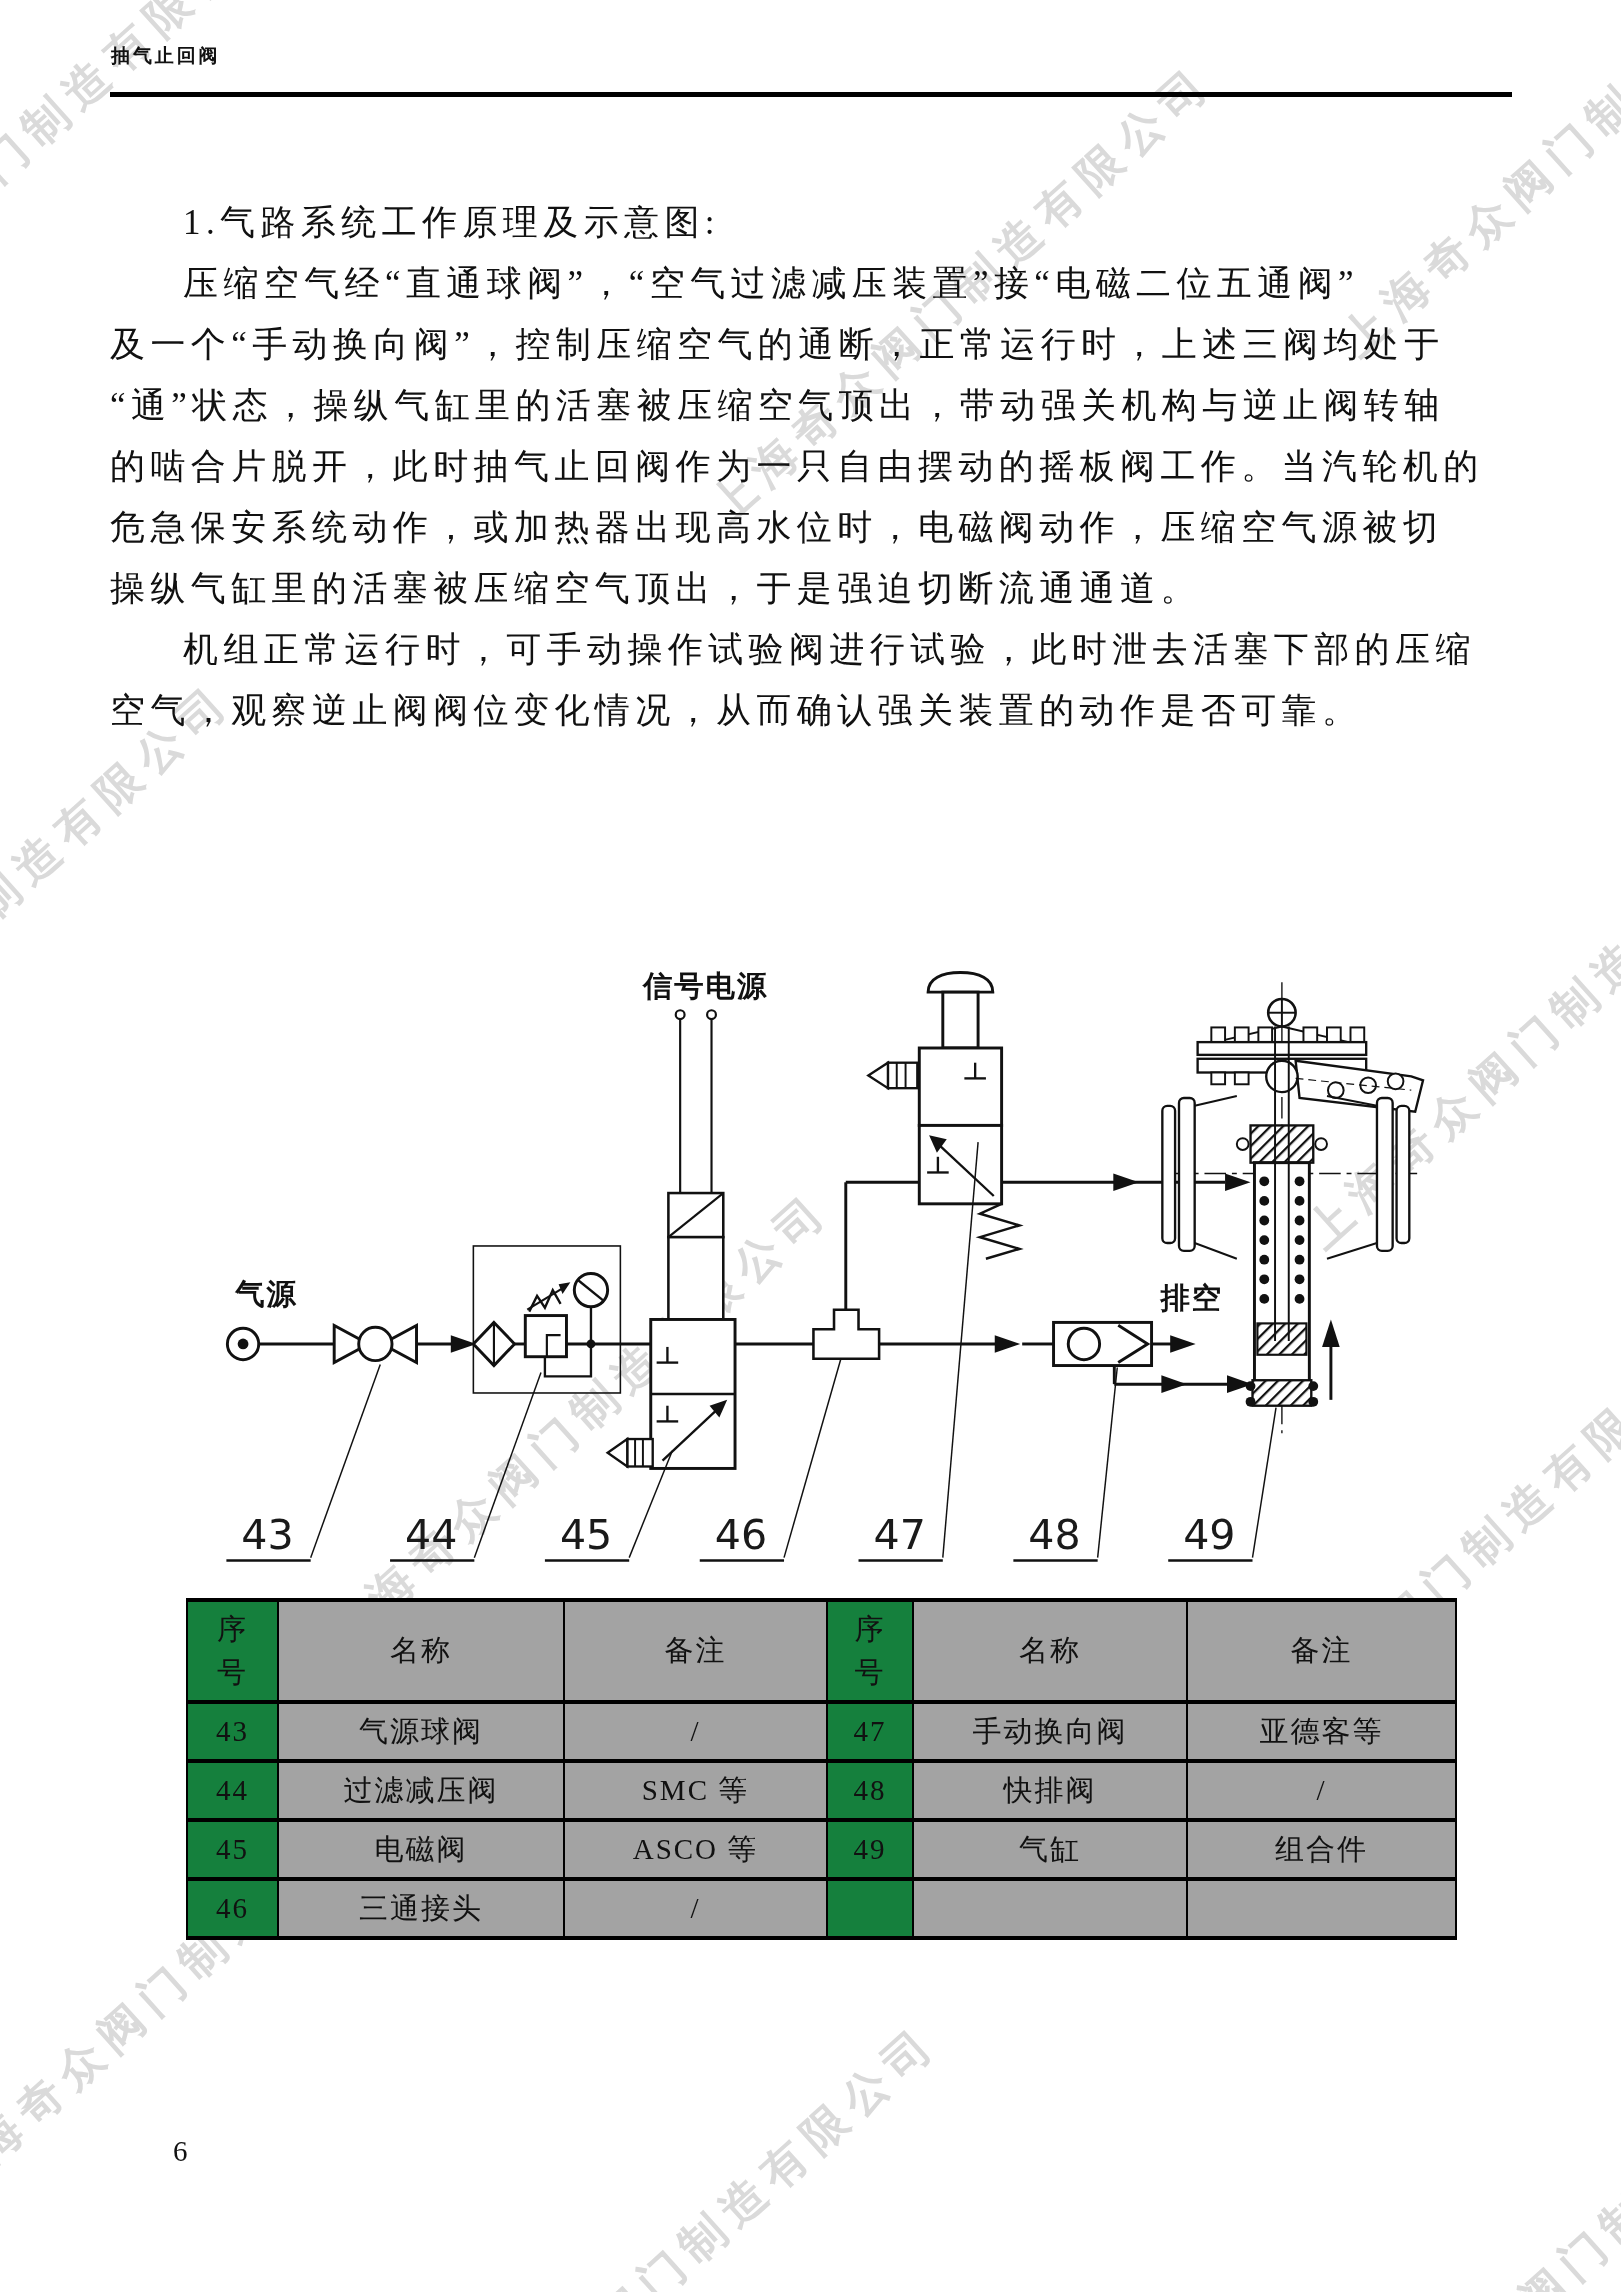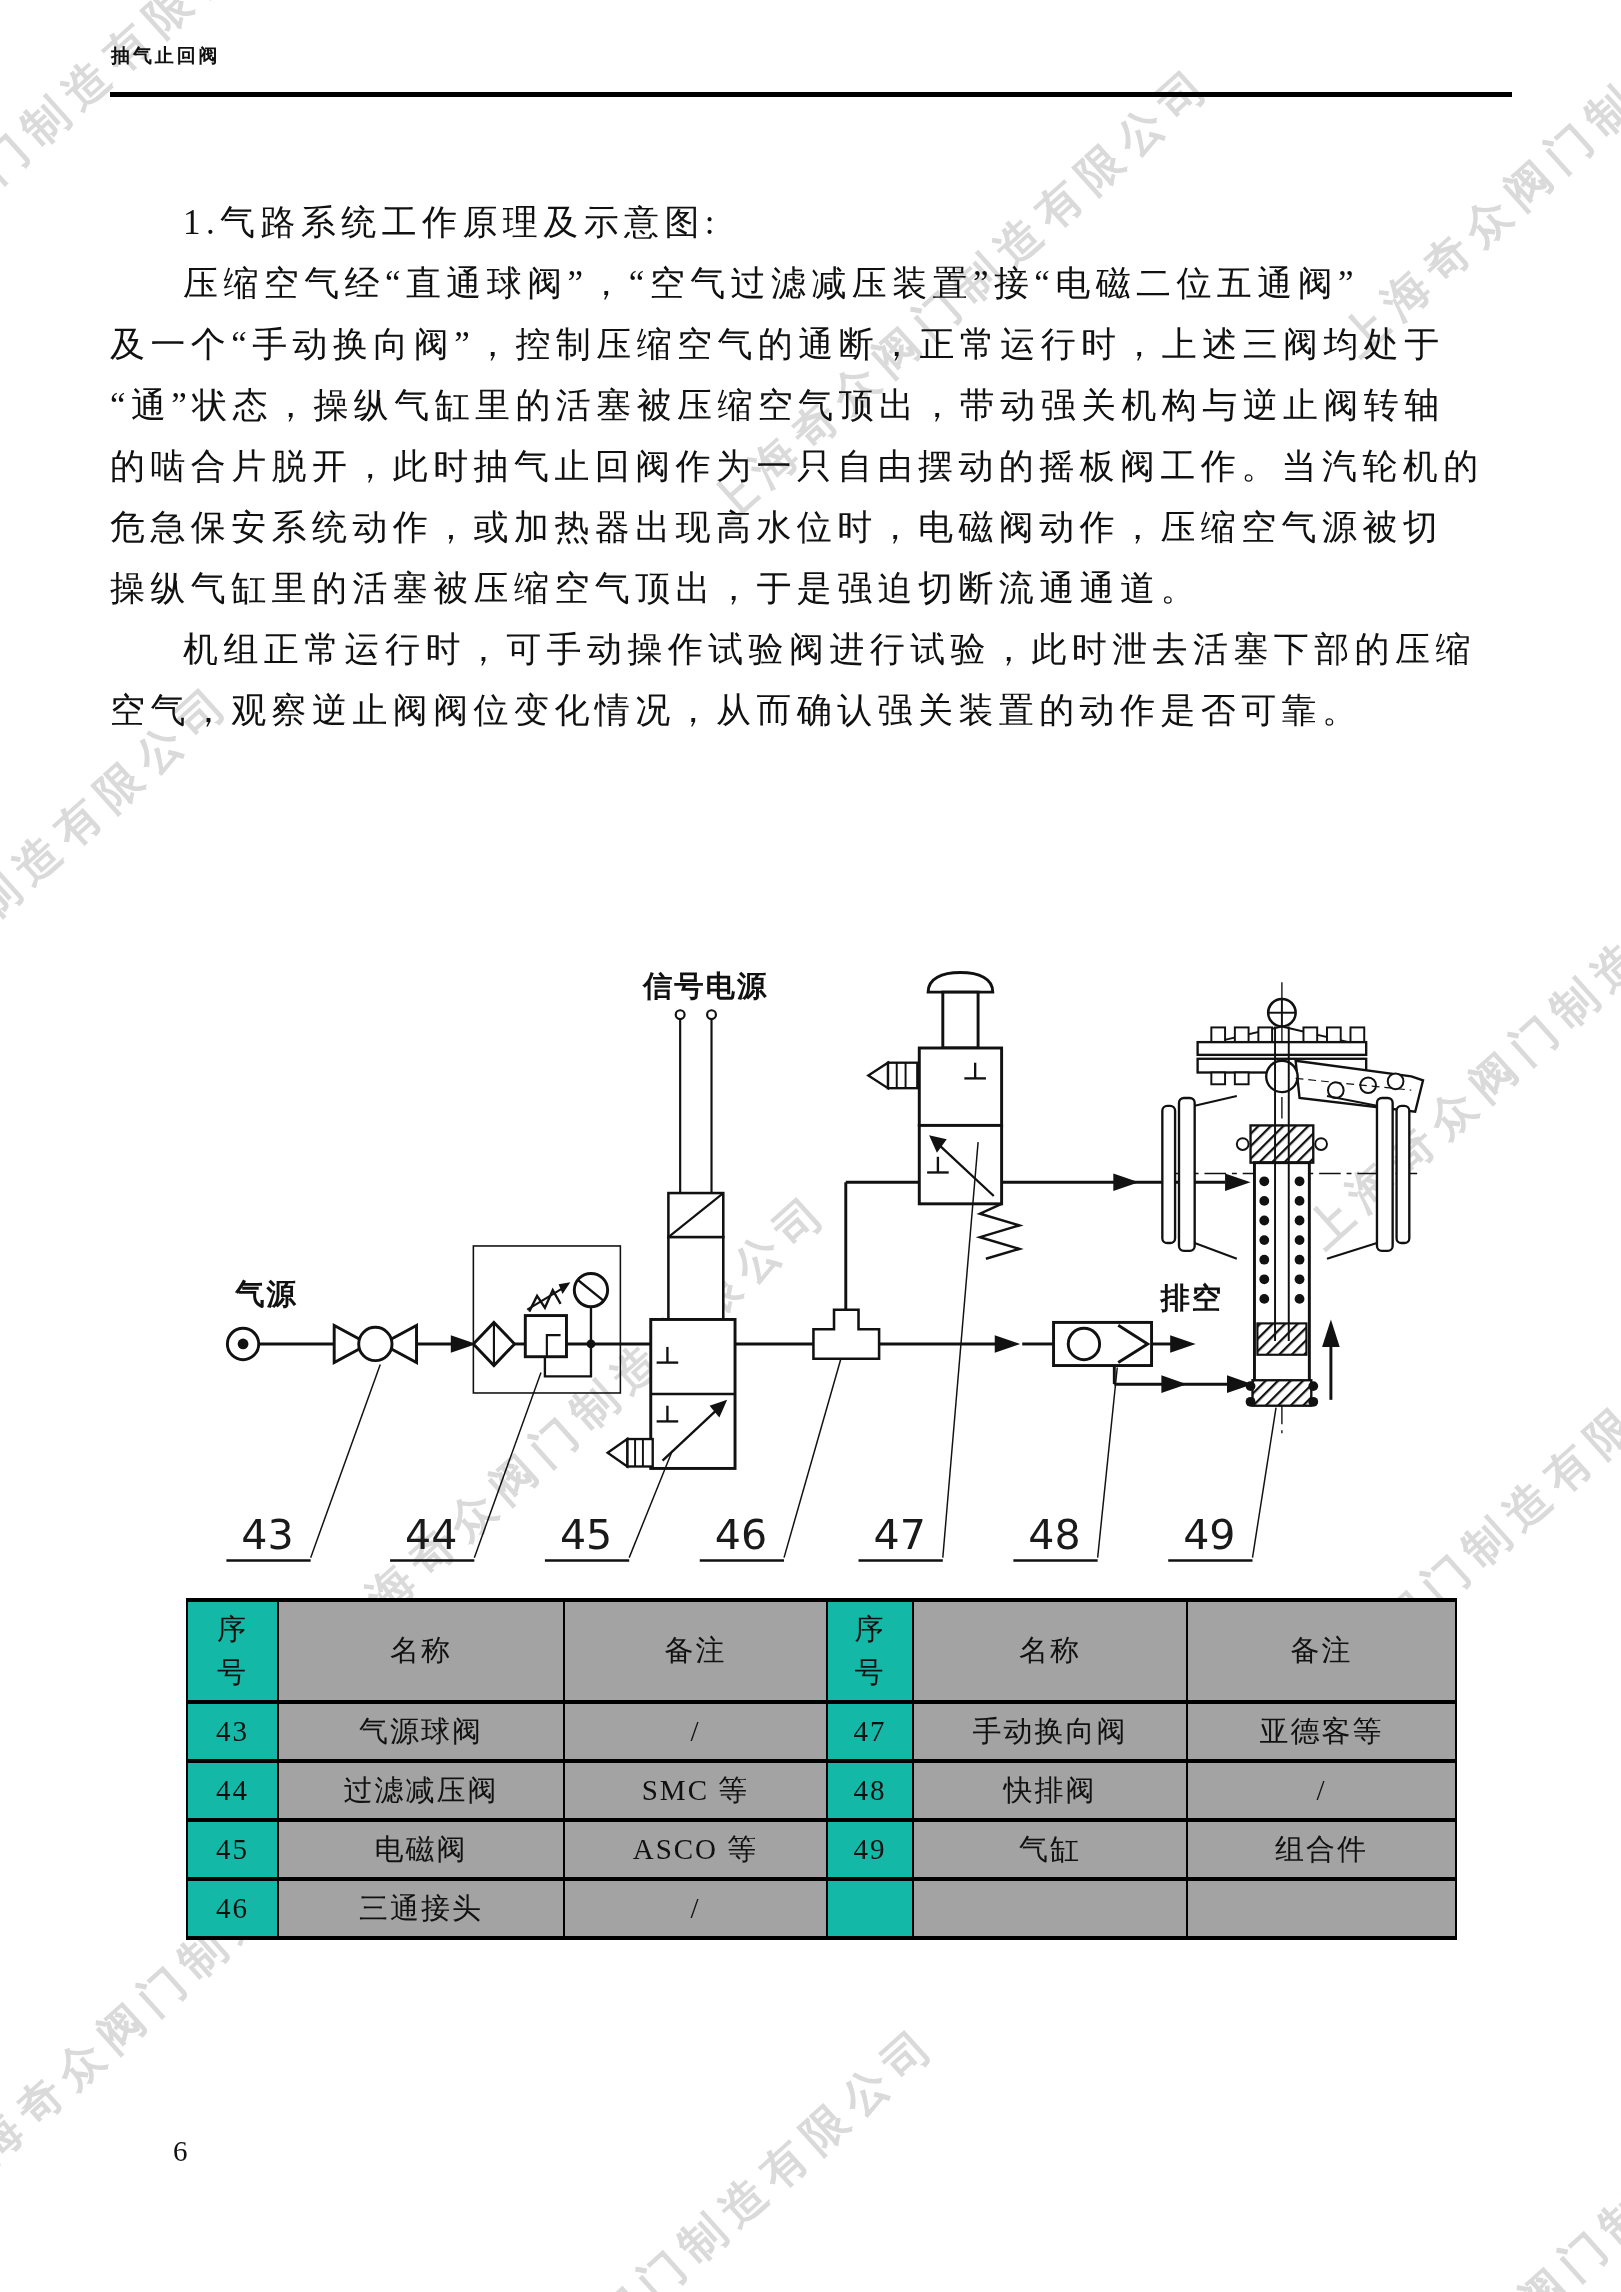--- a/index.html
+++ b/index.html
@@ -20,21 +20,21 @@
   .diag{position:absolute;z-index:3;left:0;top:0;pointer-events:none;}
   .dlabel{font:bold 30px "Liberation Serif",serif;fill:#111;letter-spacing:2px;}
   .dnum{font:42px "DejaVu Sans",sans-serif;fill:#1a1a1a;}
   
   .ptable{position:absolute;z-index:2;left:186px;top:1598px;border-collapse:collapse;table-layout:fixed;}
   .ptable td{border:2.9px solid #000;border-top-width:4.9px;border-bottom-width:4.9px;
              text-align:center;vertical-align:middle;font-size:29px;letter-spacing:2px;
              background:#a3a3a3;padding:0;}
   .ptable tr.hrow td{height:98px;}
   .ptable tr.drow td{height:55px;}
-  .ptable td.gray{background:#14b8a6;text-align:center;}
+  .ptable td.gray{background:#15803d;text-align:center;}
   .ptable td.xh div{display:inline-block;width:1.15em;word-break:break-all;line-height:1.5;}
   
   .pageno{position:absolute;z-index:2;left:173px;top:2135px;font-size:29px;}
 </style>
 </head>
 <body>
 
 <div id="page">
 
   <div class="wm" style="left:29px;top:137px;">上海奇众阀门制造有限公司</div>

